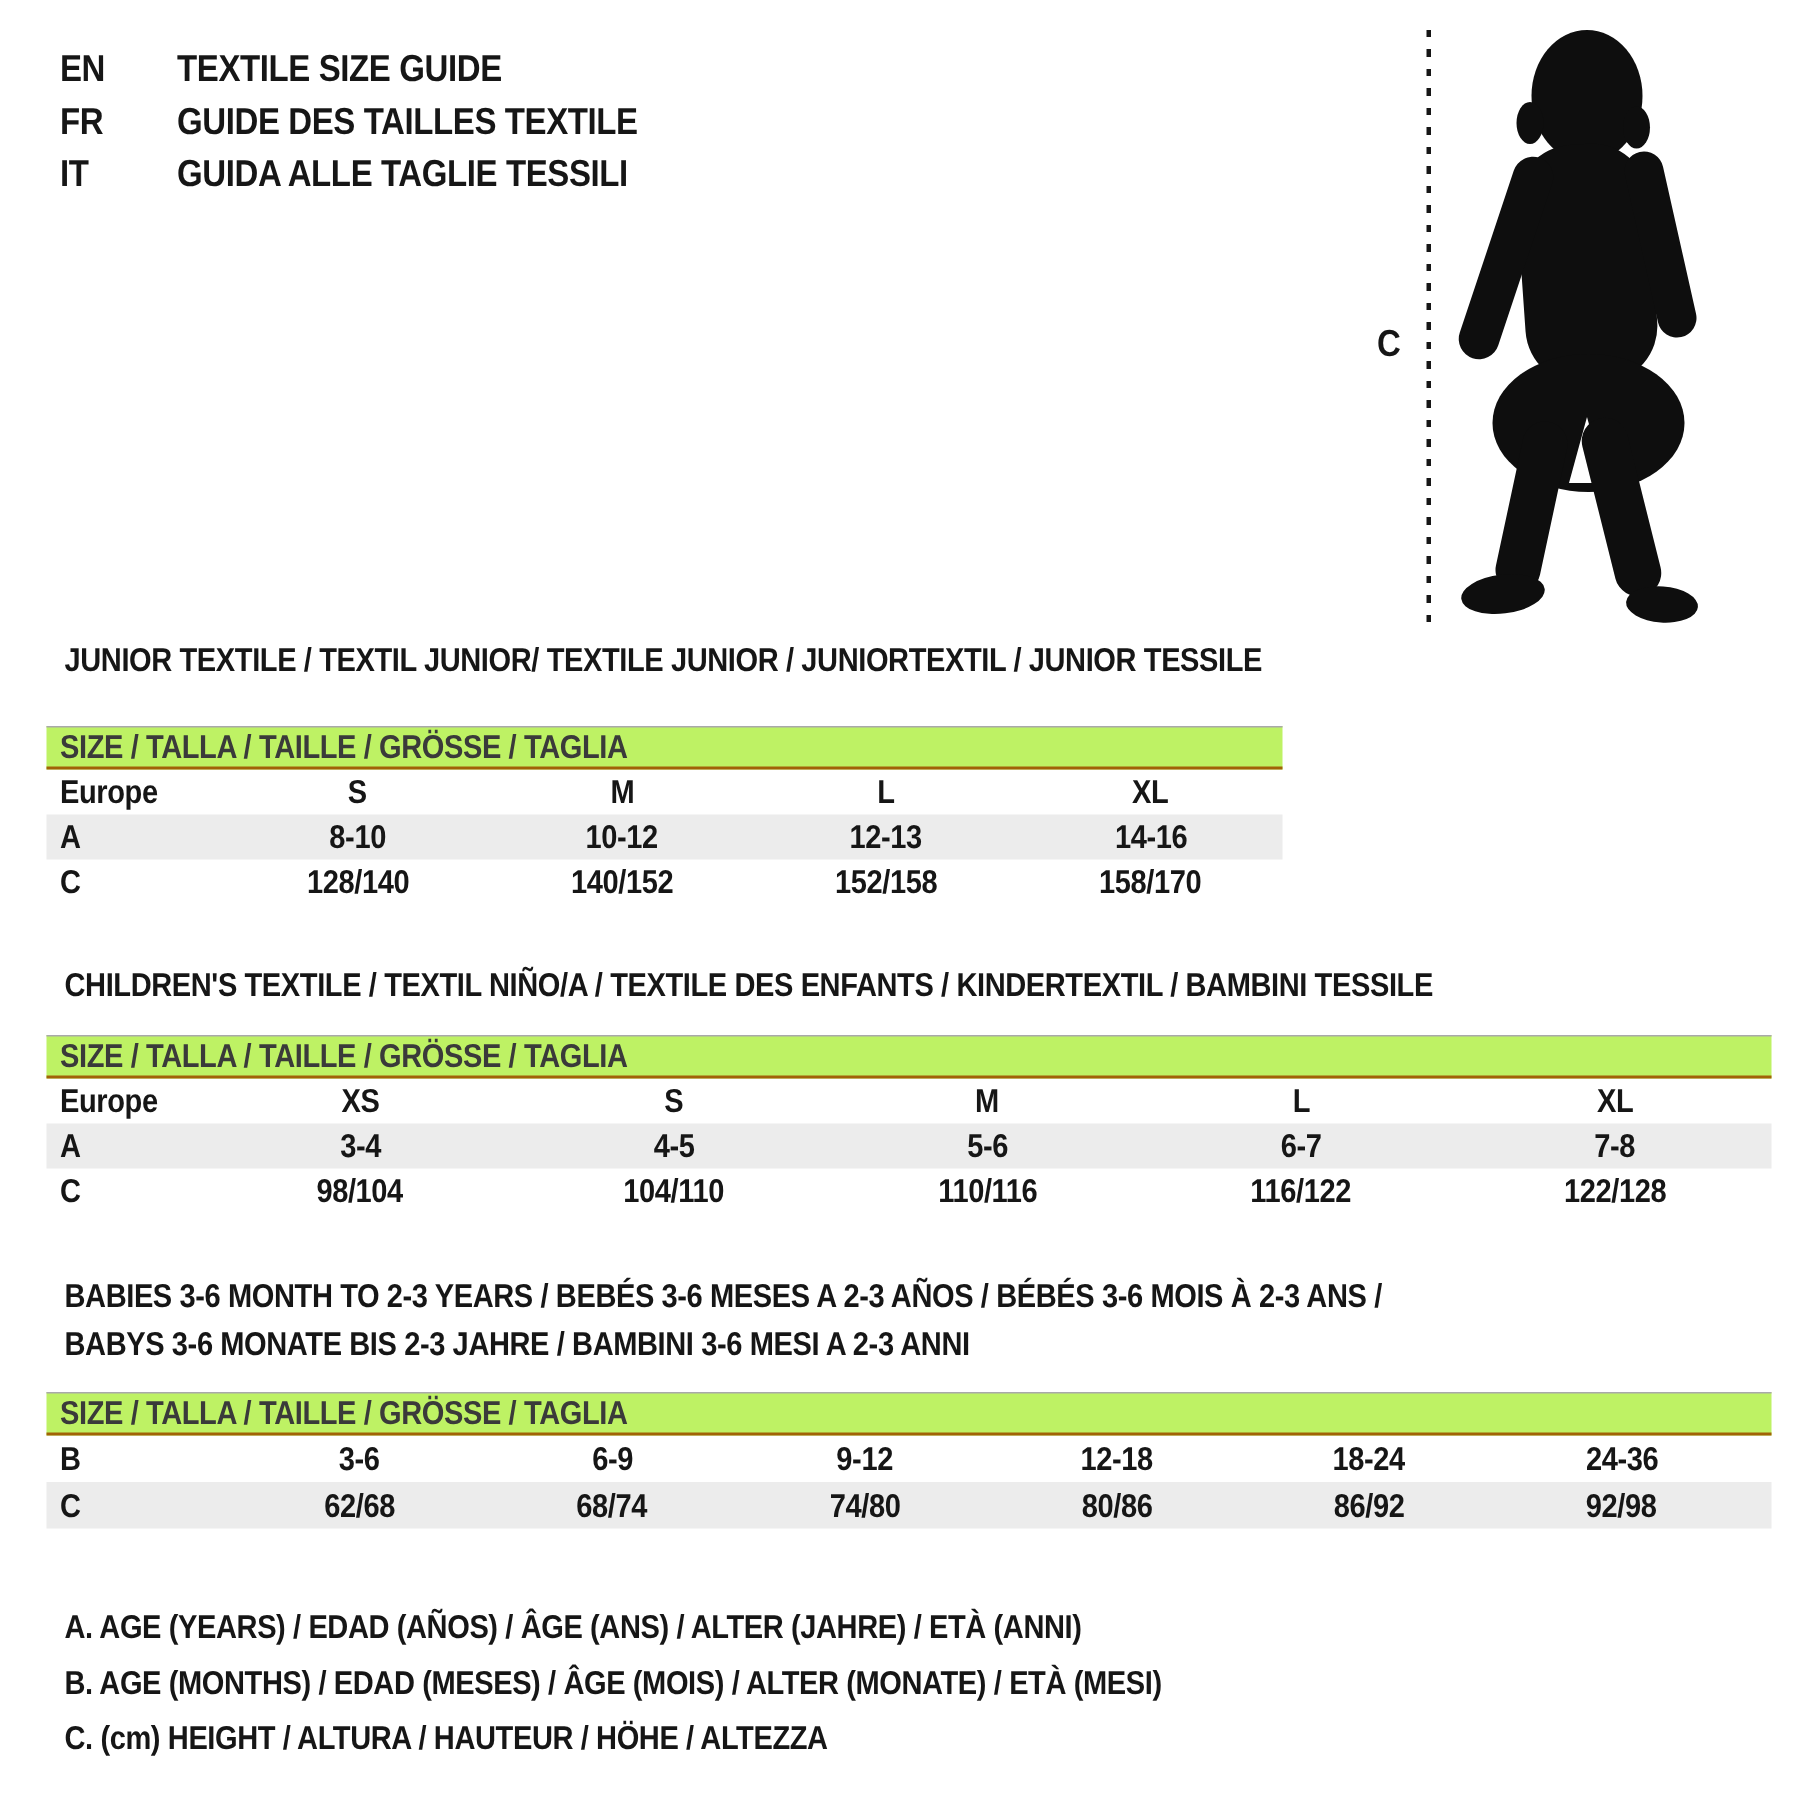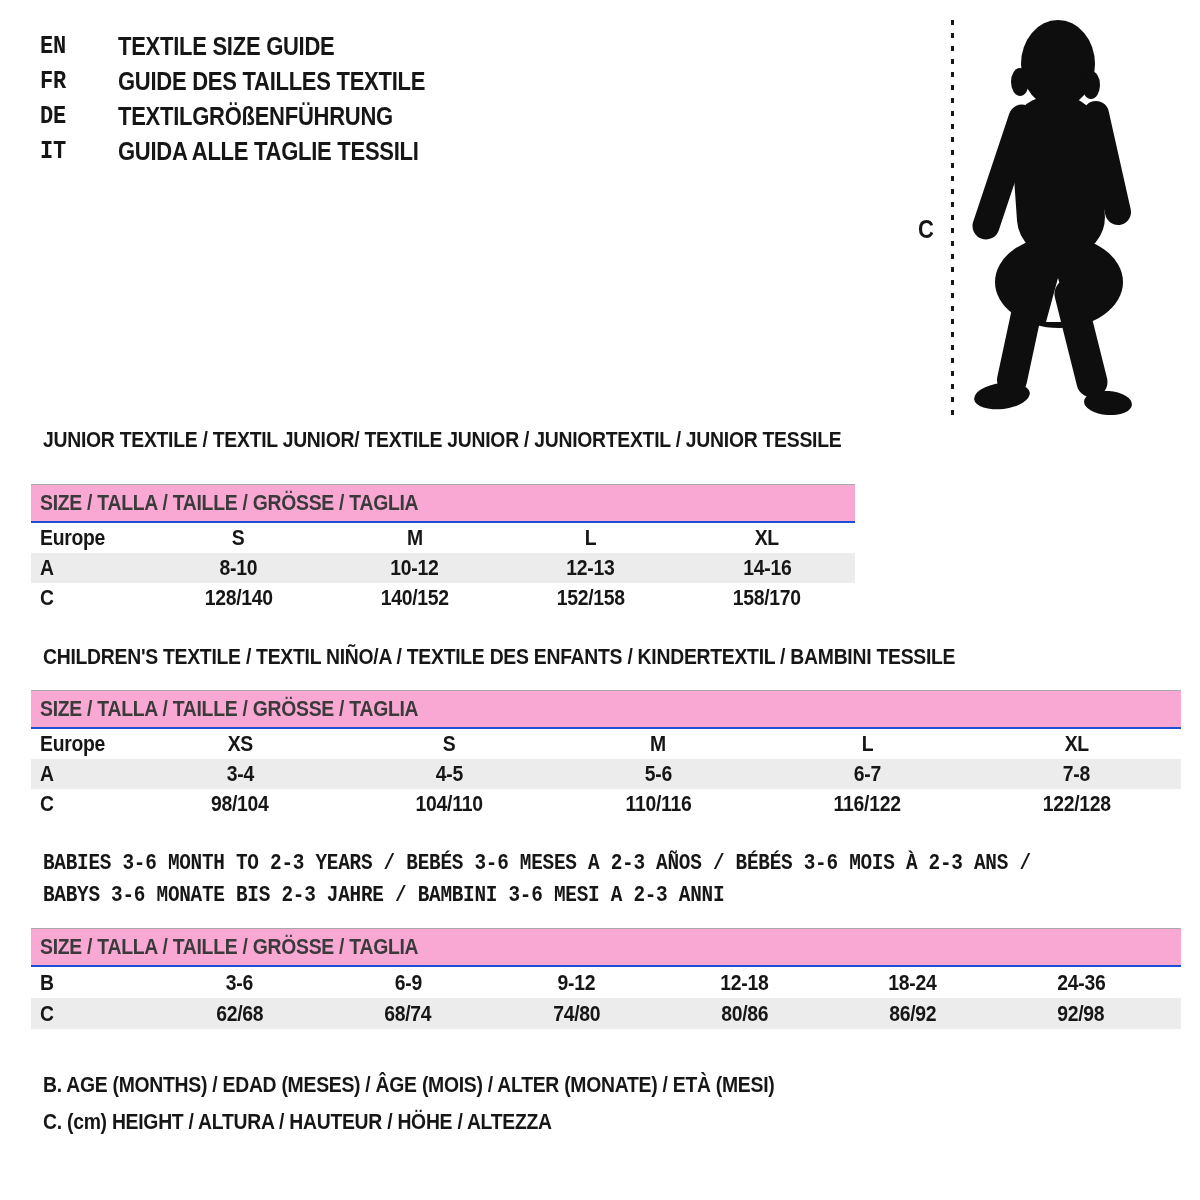--- a/index.html
+++ b/index.html
@@ -10,46 +10,46 @@
   }
   .page{position:relative;width:1200px;height:1200px;background:#fff;}
 
   
   .cond{display:inline-block;transform:scaleX(0.88);transform-origin:0 50%;letter-spacing:-0.3px;white-space:nowrap;}
   .cond-c{transform-origin:50% 50%;}
 
   
   .languages{position:absolute;left:40px;top:29px;}
   .lang-row{display:flex;height:35px;align-items:center;font-size:25px;}
-  .lang-code{width:78px;flex:0 0 78px;font-family:Liberation Mono, monospace;}
+  .lang-code{width:78px;flex:0 0 78px;}
   .lang-title{flex:1;}
 
   
   .dash-line{
     position:absolute;left:951px;top:20px;width:3px;height:398px;
     background:repeating-linear-gradient(to bottom,#161616 0 5px,transparent 5px 13px);
   }
   .c-label{position:absolute;left:918px;top:215px;font-size:25px;}
   .baby-svg{position:absolute;left:966px;top:16px;width:170px;height:402px;}
 
   
   .sec-title{position:absolute;font-size:22px;}
   .title-junior{left:43px;top:424px;}
   .title-children{left:43px;top:641px;}
-  .title-babies{left:43px;top:848px;font-family:Liberation Mono, monospace;}
+  .title-babies{left:43px;top:848px;}
   .title-line{line-height:32px;}
 
   
   .tbl{position:absolute;}
   .tbl-junior{left:31px;top:484px;width:824px;}
   .tbl-children{left:31px;top:690px;width:1150px;}
   .tbl-babies{left:31px;top:928px;width:1150px;}
   .size-bar{
-    box-sizing:border-box;height:39px;background:#f9a8d4;
-    border-top:1px solid #a9a9a9;border-bottom:2px solid #1d4ed8;
+    box-sizing:border-box;height:29px;background:#bef264;
+    border-top:1px solid #a9a9a9;border-bottom:2px solid #a16207;
     display:flex;align-items:center;padding-left:9px;font-size:22px;color:#3a3a3a;
   }
   .trow{display:flex;height:30px;align-items:center;font-size:22px;}
   .tbl-babies .trow{height:31px;padding-right:16px;}
   .trow.shaded{background:#ececec;}
   .tlabel{box-sizing:border-box;padding-left:9px;text-align:left;}
   .tbl-junior  .tlabel{width:14.5%;flex:0 0 14.5%;}
   .tbl-children .tlabel{width:9.1%;flex:0 0 9.1%;}
   .tbl-babies  .tlabel{width:11%;flex:0 0 11%;}
   .tcell{flex:1;text-align:center;}
@@ -66,24 +66,20 @@
   <div class="languages">
       <div class="lang-row">
         <span class="lang-code"><span class="cond">EN</span></span>
         <span class="lang-title"><span class="cond">TEXTILE SIZE GUIDE</span></span>
       </div>
       <div class="lang-row">
         <span class="lang-code"><span class="cond">FR</span></span>
         <span class="lang-title"><span class="cond">GUIDE DES TAILLES TEXTILE</span></span>
       </div>
       <div class="lang-row">
-        <span class="lang-code"><span class="cond">DE</span></span>
-        <span class="lang-title"><span class="cond">TEXTILGRÖßENFÜHRUNG</span></span>
-      </div>
-      <div class="lang-row">
         <span class="lang-code"><span class="cond">IT</span></span>
         <span class="lang-title"><span class="cond">GUIDA ALLE TAGLIE TESSILI</span></span>
       </div>
     </div>
 
   <div class="dash-line"></div>
   <div class="c-label"><span class="cond">C</span></div>
 
   <svg class="baby-svg" viewBox="0 0 170 402" xmlns="http://www.w3.org/2000/svg">
     <g fill="#0e0e0e" stroke="#0e0e0e">
@@ -194,17 +190,18 @@
           <div class="tcell"><span class="cond cond-c">68/74</span></div>
           <div class="tcell"><span class="cond cond-c">74/80</span></div>
           <div class="tcell"><span class="cond cond-c">80/86</span></div>
           <div class="tcell"><span class="cond cond-c">86/92</span></div>
           <div class="tcell"><span class="cond cond-c">92/98</span></div>
         </div>
       </div>
     </div>
 
   <div class="legend">
+      <div class="legend-line"><span class="cond">A. AGE (YEARS) / EDAD (AÑOS) / ÂGE (ANS) / ALTER (JAHRE) / ETÀ (ANNI)</span></div>
       <div class="legend-line"><span class="cond">B. AGE (MONTHS) / EDAD (MESES) / ÂGE (MOIS) / ALTER (MONATE) / ETÀ (MESI)</span></div>
       <div class="legend-line"><span class="cond">C. (cm) HEIGHT / ALTURA / HAUTEUR / HÖHE / ALTEZZA</span></div>
     </div>
 
 </div>
 
 </body></html>

